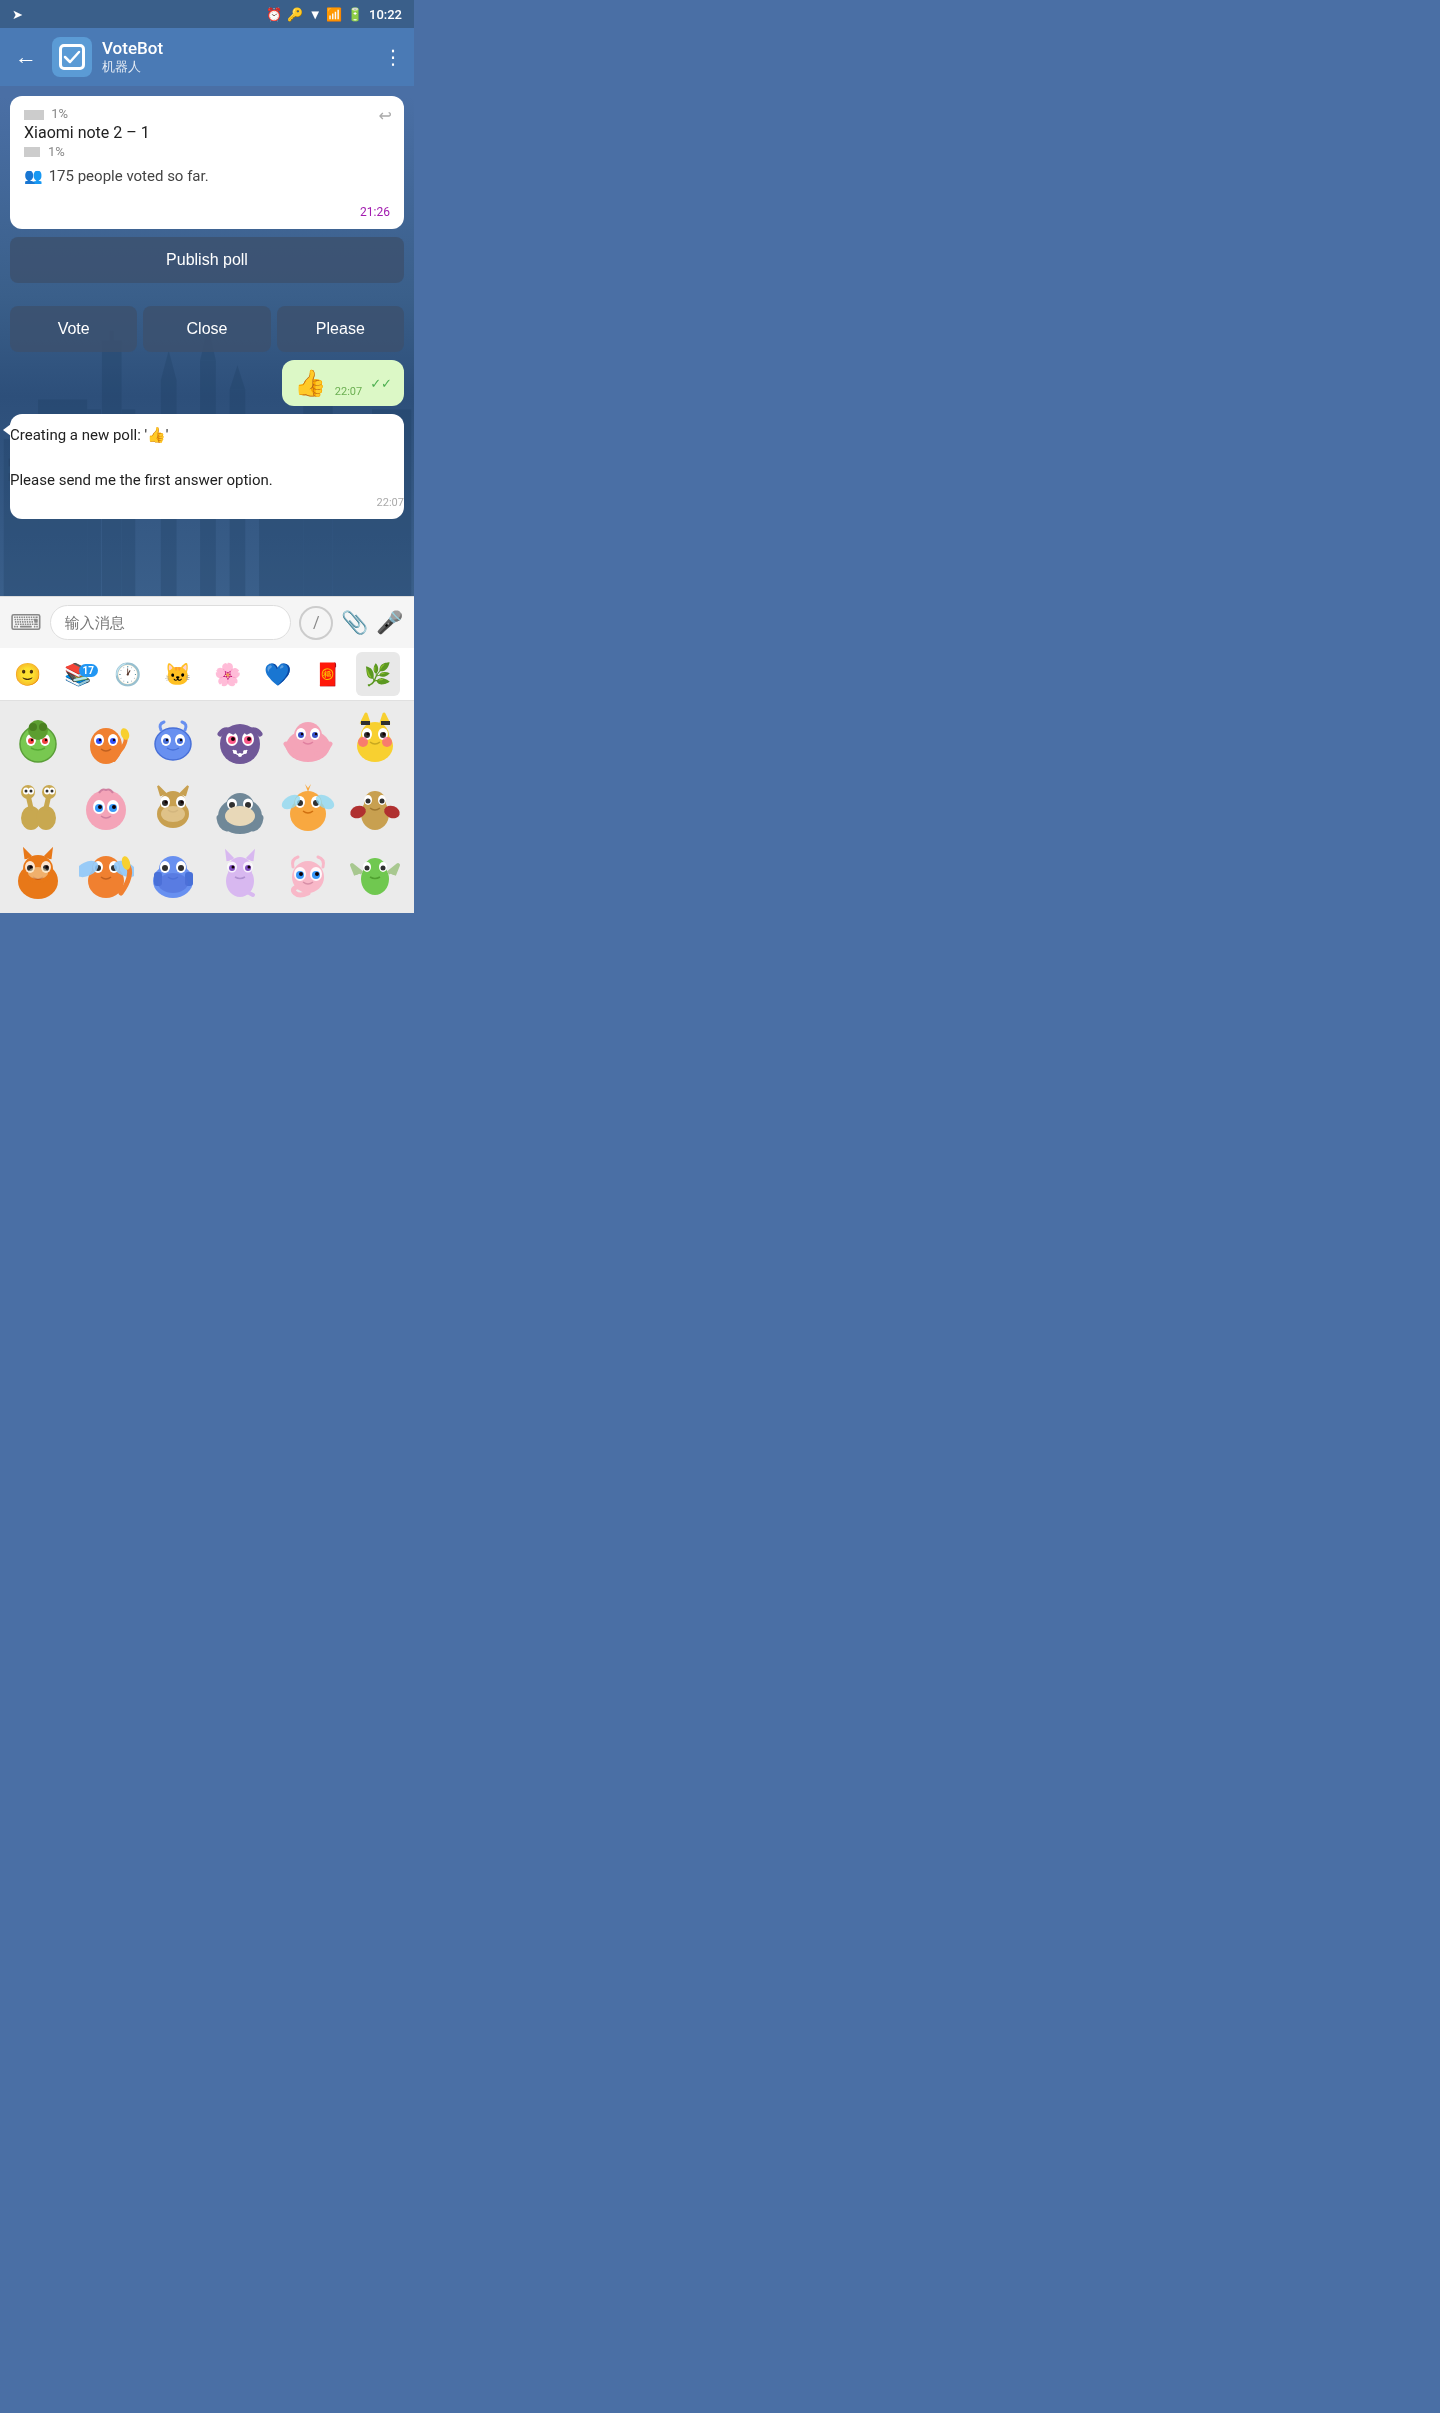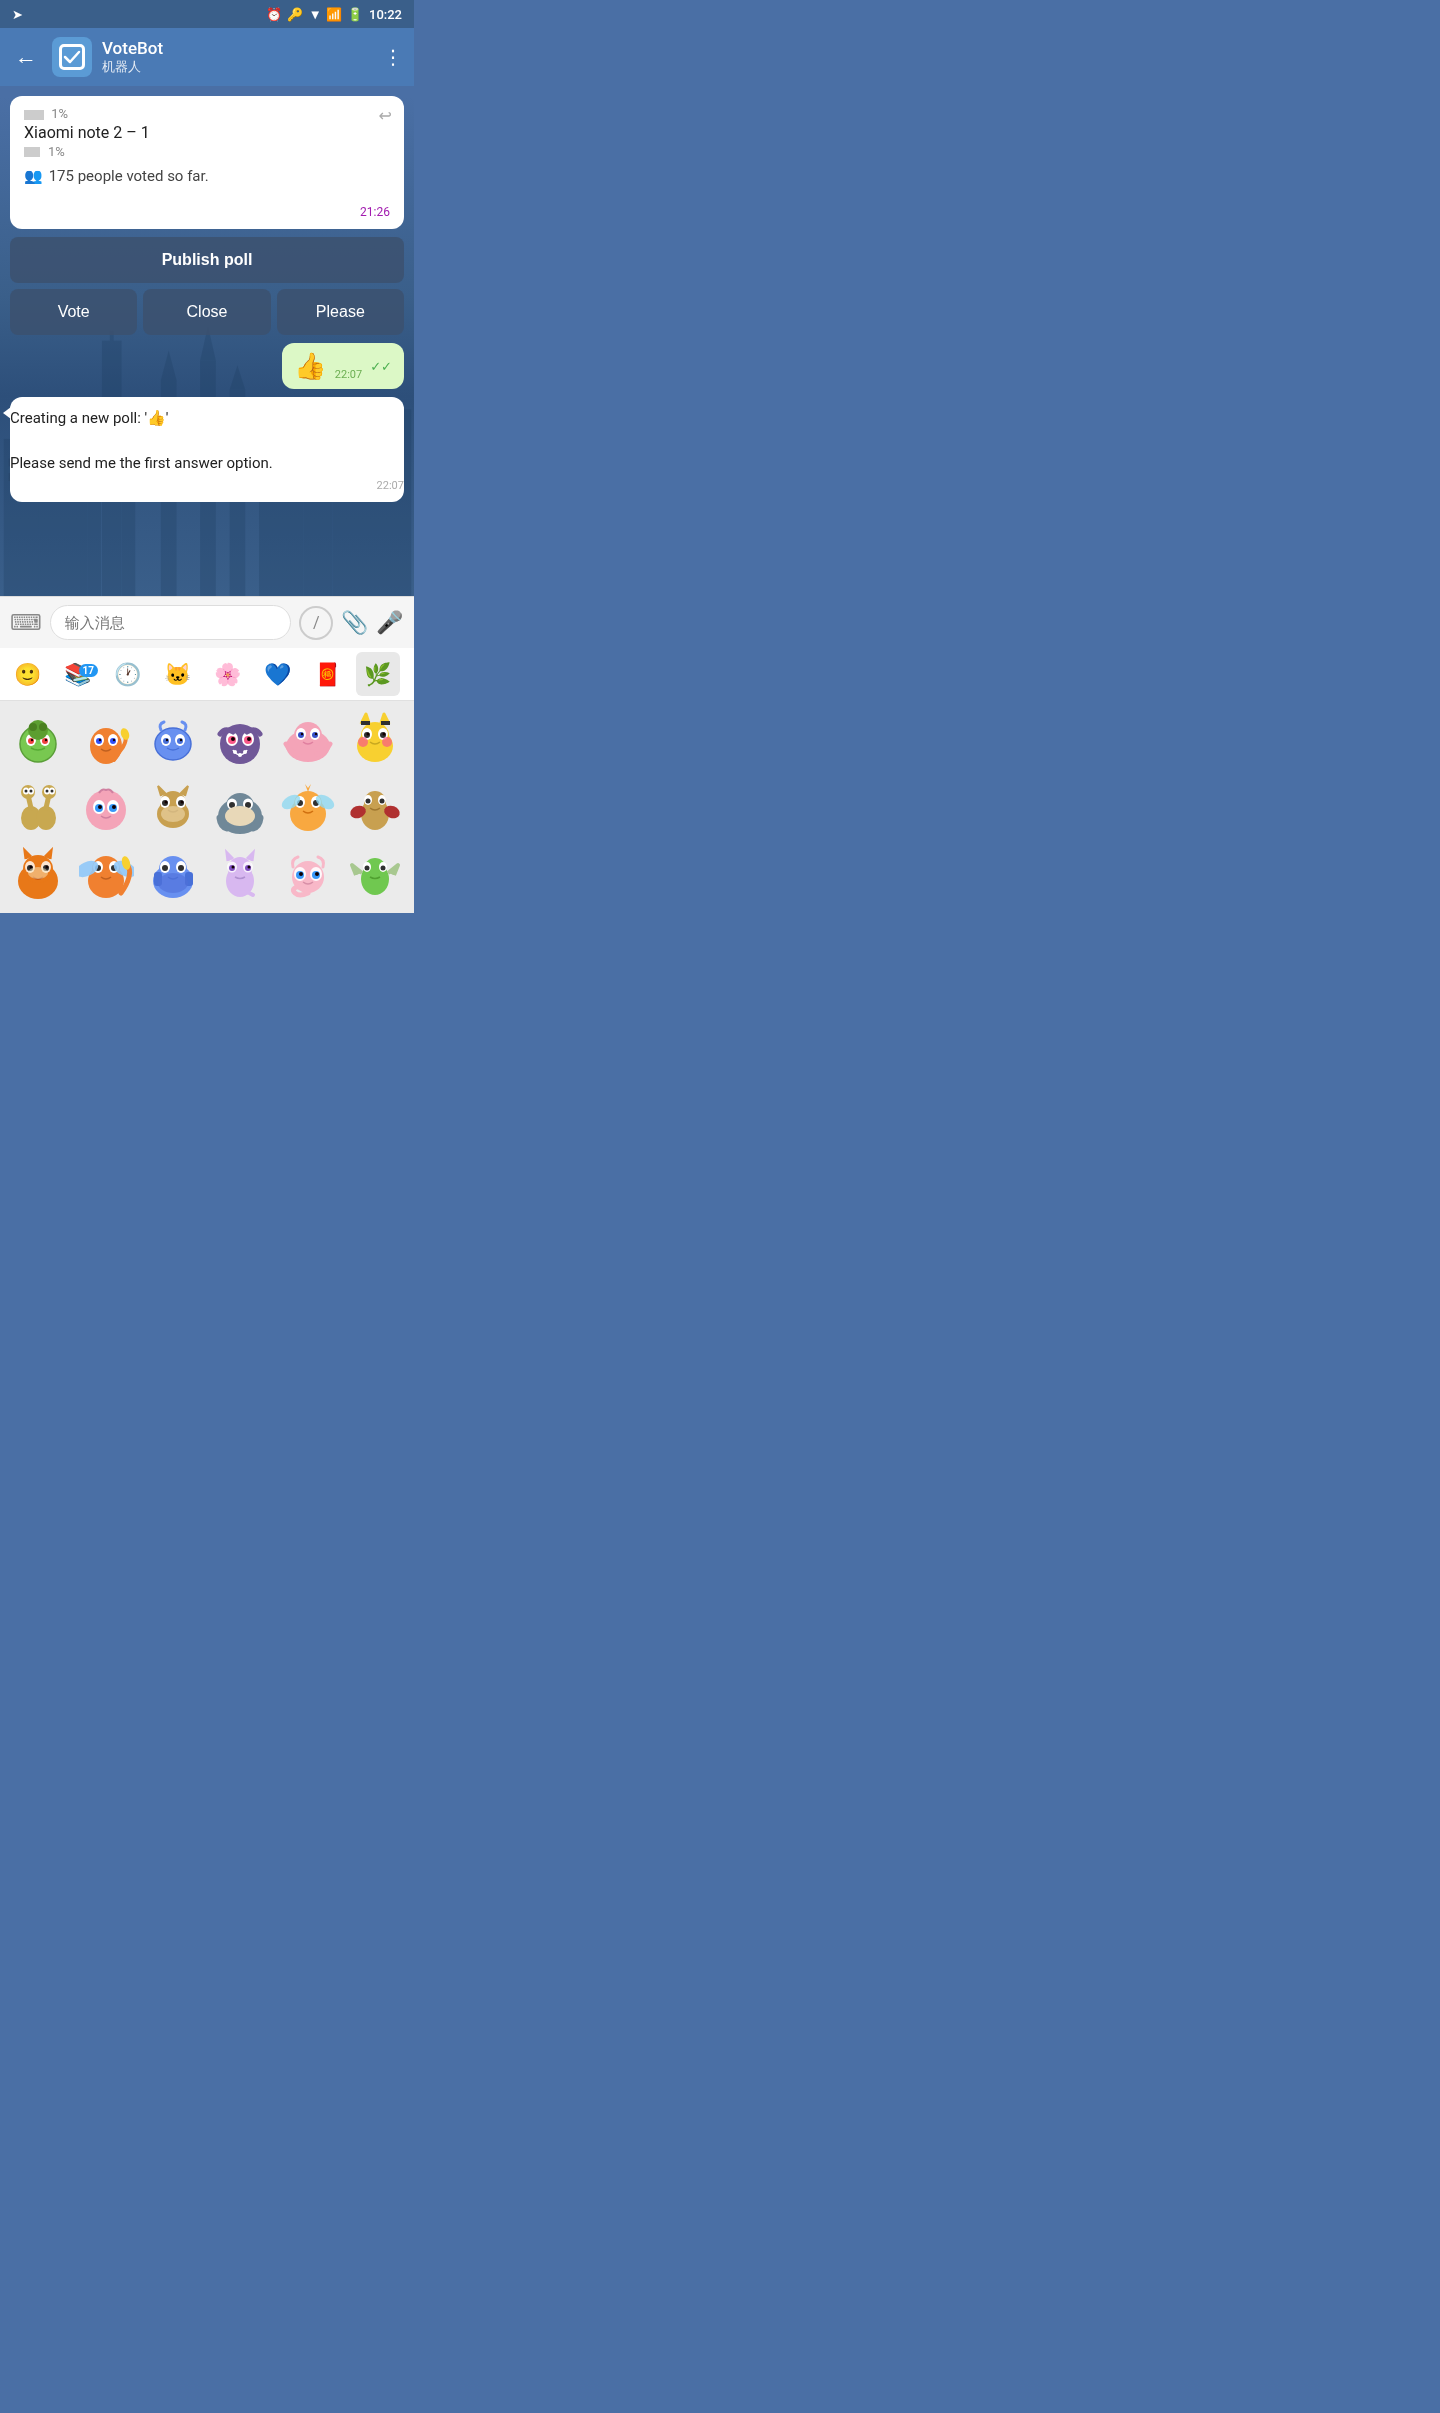--- a/index.html
+++ b/index.html
@@ -123,22 +123,22 @@
     }
     .bot-btn-full {
       display: block;
       width: 100%;
       background: rgba(60, 80, 110, 0.82);
       color: white;
       border: none;
       border-radius: 8px;
       padding: 14px 0;
       font-size: 16px;
-      font-weight: 700;
-      margin-bottom: 6px;
+      font-weight: 400;
+      margin-bottom: 23px;
       cursor: pointer;
       text-align: center;
     }
     .bot-btn-row {
       display: flex;
       gap: 6px;
       margin-bottom: 6px;
     }
     .bot-btn-third {
       flex: 1;

